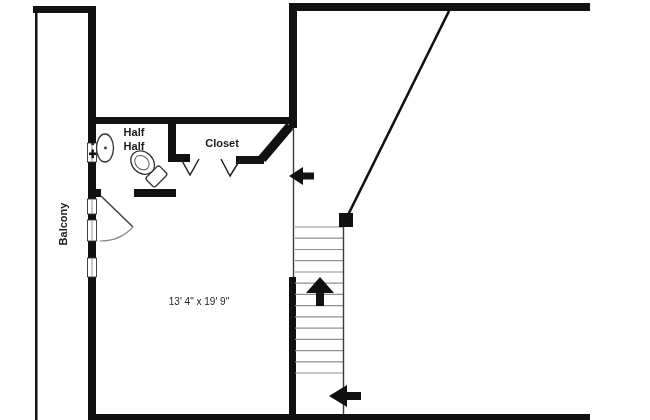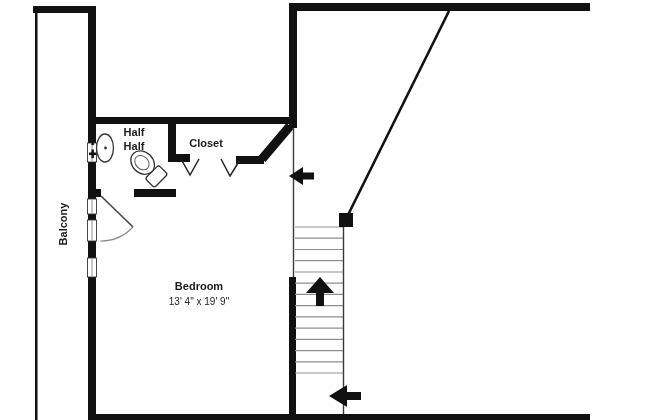--- a/index.html
+++ b/index.html
@@ -136,19 +136,18 @@
     </g>
   </svg>
 
   <div class="lbl" id="balcony-label" style="left:22px;top:217px;width:82px;">Balcony</div>
 
   <div class="lbl" style="left:106px;top:125px;width:56px;">
     <span>Half</span><br>
     <span>Half</span>
   </div>
 
-  <div class="lbl" style="left:176px;top:136px;width:60px;">Closet</div>
+  <div class="lbl" style="left:192px;top:136px;width:60px;">Closet</div>
 
-  <div class="lbl" style="left:149px;top:279px;width:100px;">Bedroom</div>
 
   <div class="lbl dim" style="left:139px;top:295px;width:120px;">13' 4" x 19' 9"</div>
 
 </div>
 
 </body></html>

